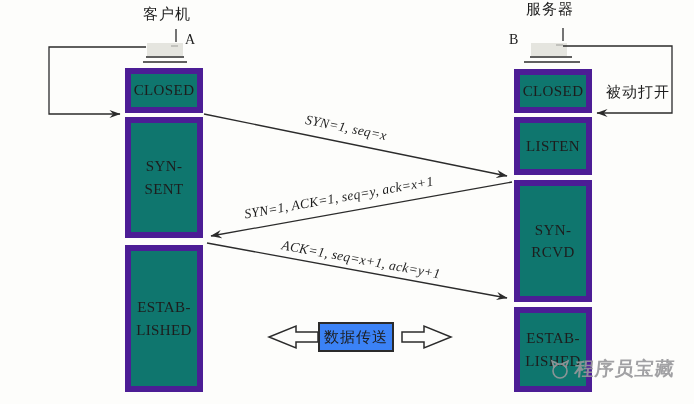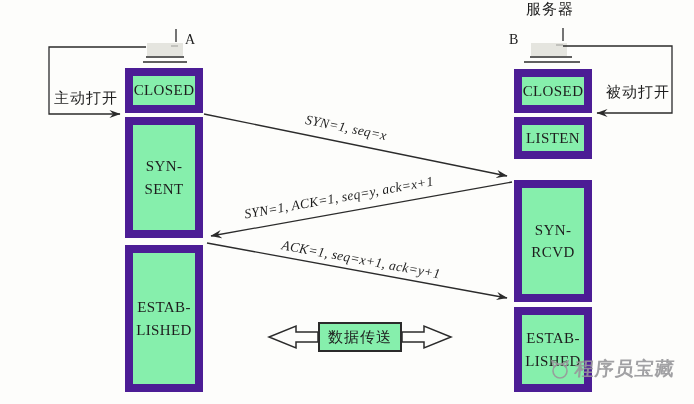--- a/index.html
+++ b/index.html
@@ -30,22 +30,22 @@
   }
   .open-label {
     position: absolute;
     font-size: 15px;
     white-space: nowrap;
     letter-spacing: 1px;
   }
   .state-box {
     position: absolute;
     box-sizing: border-box;
-    border: 8px solid #4c1d95;
-    background: #86efac;
+    border: 6px solid #4c1d95;
+    background: #0f766e;
     display: flex;
     flex-direction: column;
     align-items: center;
     justify-content: center;
     font-size: 15px;
     letter-spacing: 0.4px;
     line-height: 1.5;
     text-align: right;
   }
   .msg-label {
@@ -55,23 +55,23 @@
     white-space: nowrap;
     letter-spacing: 0.3px;
   }
   .msg-syn    { left: 346px; top: 128px; transform: translate(-50%,-50%) rotate(11.5deg); }
   .msg-synack { left: 339px; top: 198px; transform: translate(-50%,-50%) rotate(-10deg); }
   .msg-ack    { left: 361px; top: 260px; transform: translate(-50%,-50%) rotate(10.5deg); }
   .data-transfer-box {
     position: absolute;
     box-sizing: border-box;
     left: 318px; top: 322px;
-    width: 84px; height: 30px;
+    width: 76px; height: 30px;
     border: 2px solid #2b2b2b;
-    background: #86efac;
+    background: #3b82f6;
     display: flex;
     align-items: center;
     justify-content: center;
     font-size: 15px;
     letter-spacing: 1px;
   }
   .watermark {
     position: absolute;
     left: 548px; top: 356px;
     display: flex;
@@ -123,43 +123,43 @@
     <path d="M204,114 L507,176" marker-end="url(#ah)"></path>
 
     <path d="M512,182 L211,236" marker-end="url(#ah)"></path>
 
     <path d="M207,243 L507,298" marker-end="url(#ah)"></path>
 
     <polygon points="318,332 296,332 296,326 269,337 296,348 296,342 318,342" fill="#fdfdfb" stroke="#2b2b2b" stroke-width="1.5"></polygon>
     <polygon points="402,332 424,332 424,326 451,337 424,348 424,342 402,342" fill="#fdfdfb" stroke="#2b2b2b" stroke-width="1.5"></polygon>
   </svg>
 
+  <div class="title" style="left:136px; top:5px; width:62px;">客户机</div>
   <div class="title" style="left:521px; top:0; width:58px;">服务器</div>
   <div class="node-letter" style="left:185px; top:32px;">A</div>
   <div class="node-letter" style="left:509px; top:32px;">B</div>
 
-  <div class="open-label" style="left:54px; top:89px;">主动打开</div>
   <div class="open-label" style="left:606px; top:83px;">被动打开</div>
 
   <div class="state-box" style="left:125px; top:68px; width:78px; height:45px;">
     <span>CLOSED</span>
   </div>
   <div class="state-box" style="left:125px; top:117px; width:78px; height:121px;">
     <span>SYN-</span>
     <span>SENT</span>
   </div>
   <div class="state-box" style="left:125px; top:245px; width:78px; height:147px;">
     <span>ESTAB-</span>
     <span>LISHED</span>
   </div>
 
   <div class="state-box" style="left:514px; top:69px; width:78px; height:44px;">
     <span>CLOSED</span>
   </div>
-  <div class="state-box" style="left:514px; top:117px; width:78px; height:42px;">
+  <div class="state-box" style="left:514px; top:117px; width:78px; height:58px;">
     <span>LISTEN</span>
   </div>
   <div class="state-box" style="left:514px; top:180px; width:78px; height:122px;">
     <span>SYN-</span>
     <span>RCVD</span>
   </div>
   <div class="state-box" style="left:514px; top:307px; width:78px; height:85px;">
     <span>ESTAB-</span>
     <span>LISHED</span>
   </div>

